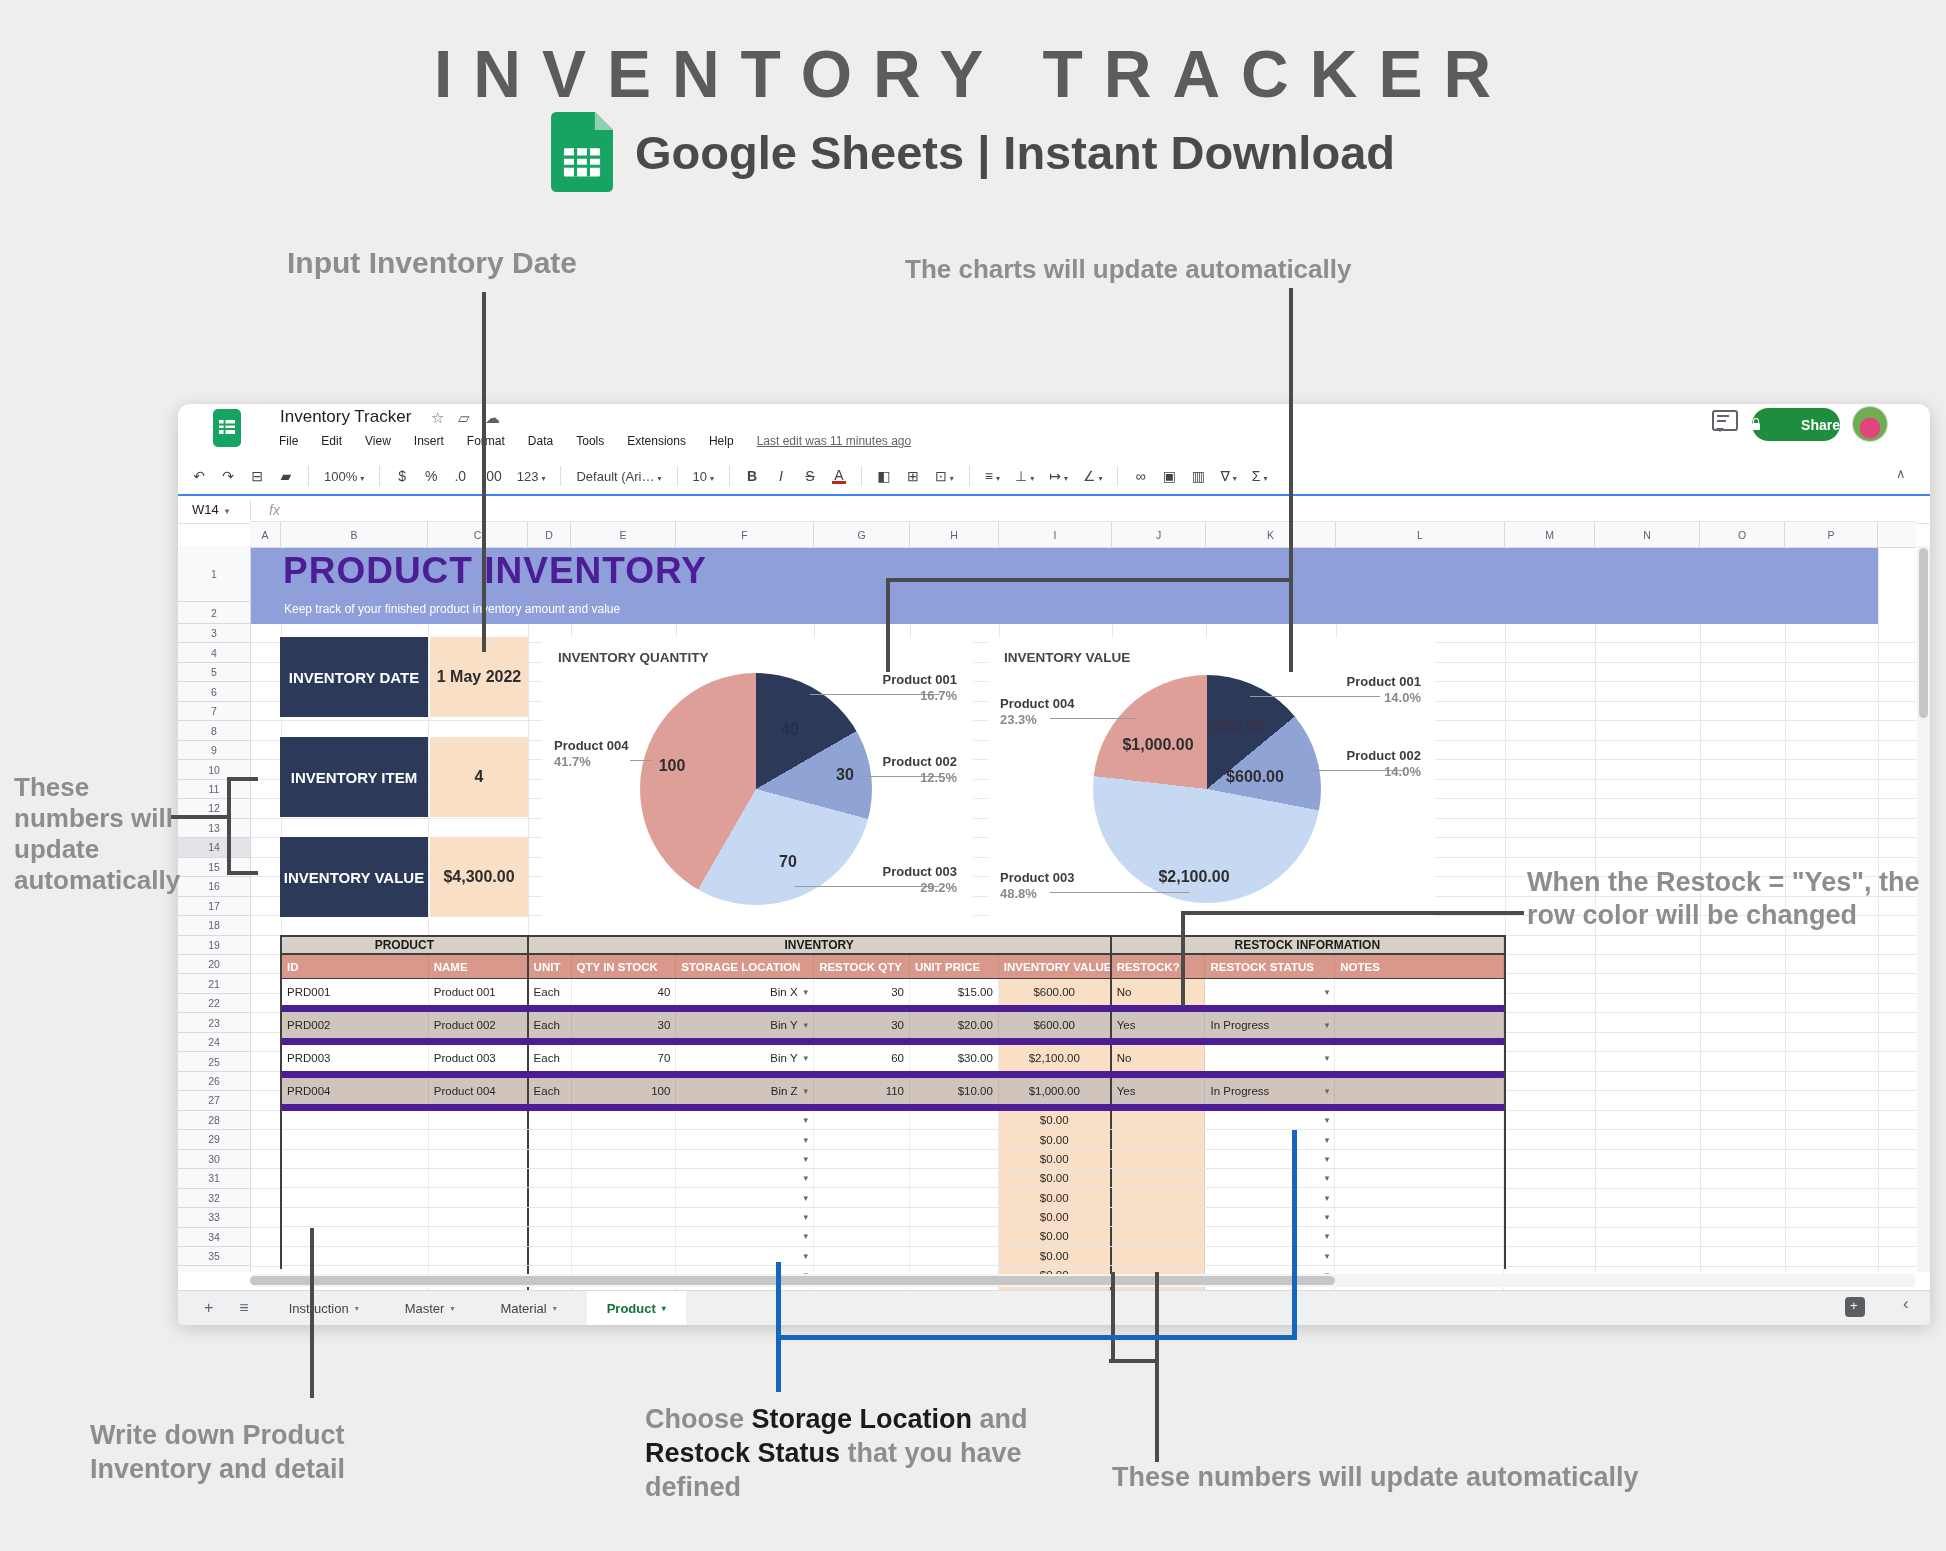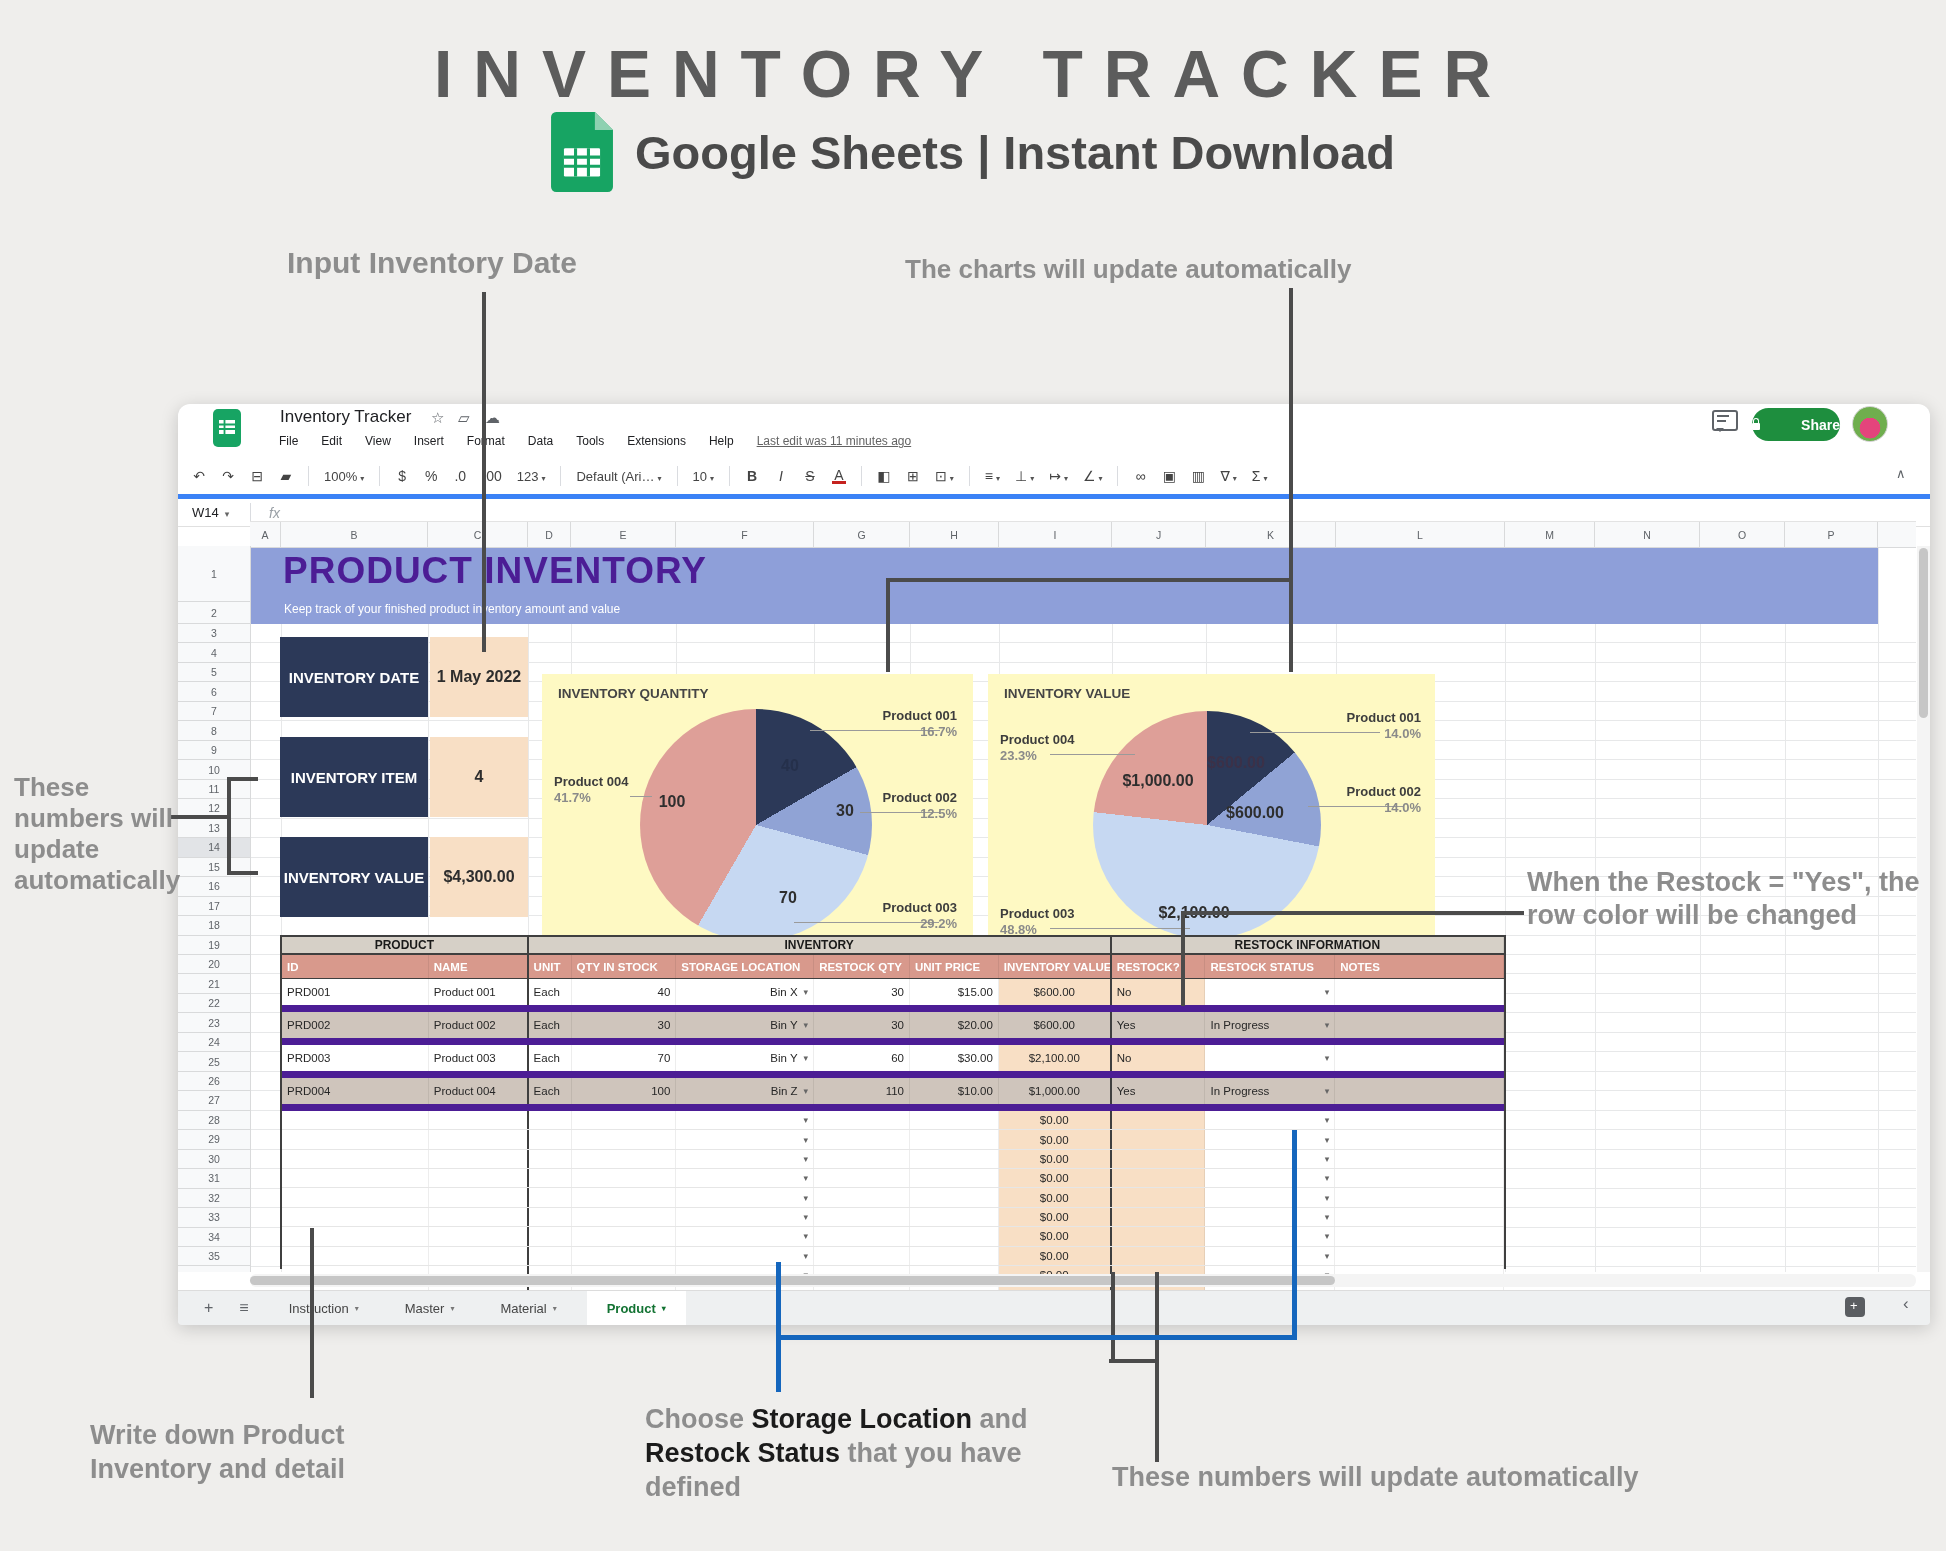--- a/index.html
+++ b/index.html
@@ -23,21 +23,21 @@
   .doc-title{position:absolute;left:280px;top:407px;font-size:17px;color:#202124;z-index:5}
   .tbicon{color:#5f6368;font-size:15px;z-index:5;position:absolute;top:409px;cursor:default}
   .menubar{position:absolute;left:279px;top:434px;display:flex;gap:23px;font-size:12px;color:#202124;z-index:5}
   .lastedit{color:#636363;text-decoration:underline;margin-left:0}
   .toolbar{position:absolute;left:192px;top:460px;width:1690px;height:32px;display:flex;align-items:center;gap:15px;z-index:5;color:#444;font-size:13px}
   .toolbar .ic{font-size:14px;min-width:14px;text-align:center}
   .toolbar .dd::after{content:"▾";font-size:8px;color:#555;margin-left:3px}
   .sep{width:1px;height:20px;background:#dadce0}
   .strike{text-decoration:line-through}
   .ucolor{border-bottom:3px solid #c5221f;line-height:12px}
-  .fxbar{position:absolute;left:178px;top:494px;width:1752px;height:27px;border-top:5px solid #3b82f6;border-bottom:1px solid #e0e0e0;background:#fff;z-index:4;display:flex;align-items:center}
+  .fxbar{position:absolute;left:178px;top:494px;width:1752px;height:27px;border-top:2px solid #3b82f6;border-bottom:1px solid #e0e0e0;background:#fff;z-index:4;display:flex;align-items:center}
   .namebox{width:58px;padding-left:14px;font-size:13px;color:#202124}
   .fxlbl{font-size:14px;font-style:italic;color:#9aa0a6;margin-left:18px}
   
   .cols{position:absolute;left:250px;top:521px;height:25px;display:flex;z-index:4;background:#f8f9fa;border-bottom:1px solid #d9dadb;border-top:1px solid #e3e3e3;width:1666px;overflow:hidden}
   .cols > div{box-sizing:border-box;border-right:1px solid #d9dadb;font-size:10.5px;color:#5f6368;display:flex;align-items:center;justify-content:center;height:100%}
   .cols > div:nth-of-type(1){width:31px}.cols > div:nth-of-type(2){width:147px}.cols > div:nth-of-type(3){width:100px}
   .cols > div:nth-of-type(4){width:43px}.cols > div:nth-of-type(5){width:105px}.cols > div:nth-of-type(6){width:138px}
   .cols > div:nth-of-type(7){width:96px}.cols > div:nth-of-type(8){width:89px}.cols > div:nth-of-type(9){width:113px}
   .cols > div:nth-of-type(10){width:94px}.cols > div:nth-of-type(11){width:130px}.cols > div:nth-of-type(12){width:169px}
   .cols > div:nth-of-type(13){width:90px}.cols > div:nth-of-type(14){width:105px}.cols > div:nth-of-type(15){width:85px}
@@ -54,21 +54,21 @@
   
   .banner{position:absolute;left:250px;top:546px;width:1628px;height:78px;background:#8e9fd9;z-index:3}
   .banner-title{position:absolute;left:33px;top:4px;font-size:37px;font-weight:bold;color:#4c1d95;letter-spacing:1px}
   .banner-sub{position:absolute;left:34px;top:56px;font-size:12px;color:#fff}
   
   .ibox-l{position:absolute;left:280px;width:148px;height:80px;background:#2c3958;color:#fff;
     display:flex;align-items:center;justify-content:center;font-size:15px;font-weight:bold;z-index:3;text-align:center}
   .ibox-v{position:absolute;left:430px;width:98px;height:80px;background:#f8dfc5;color:#2d2d2d;
     display:flex;align-items:center;justify-content:center;font-size:16px;font-weight:bold;z-index:3}
   
-  .chartbox{position:absolute;top:674px;height:312px;background:#fef9c3;z-index:3}
+  .chartbox{position:absolute;top:638px;height:312px;background:#ffffff;z-index:3}
   .chart-title{position:absolute;left:16px;top:12px;font-size:13.5px;font-weight:bold;color:#454545}
   .pie{position:absolute;border-radius:50%}
   .pie1{left:98px;top:35px;width:232px;height:232px;
     background:conic-gradient(#2c3958 0 60deg,#90a3d5 60deg 105deg,#c6d8f2 105deg 210deg,#de9f98 210deg 360deg)}
   .pie2{left:105px;top:37px;width:228px;height:228px;
     background:conic-gradient(#2c3958 0 50.4deg,#90a3d5 50.4deg 100.8deg,#c6d8f2 100.8deg 276.5deg,#de9f98 276.5deg 360deg)}
   .pval{position:absolute;transform:translate(-50%,-50%);font-size:16px;font-weight:bold;color:#2e2e2e;white-space:nowrap}
   .pval.hid1{color:#25304b}.pval.hid2{color:#3b3148}
   .co{position:absolute;font-size:13px;font-weight:bold;line-height:16px;z-index:4;white-space:nowrap}
   .co .nm{color:#3d3d3d}.co .pc{color:#8a8a8a}

